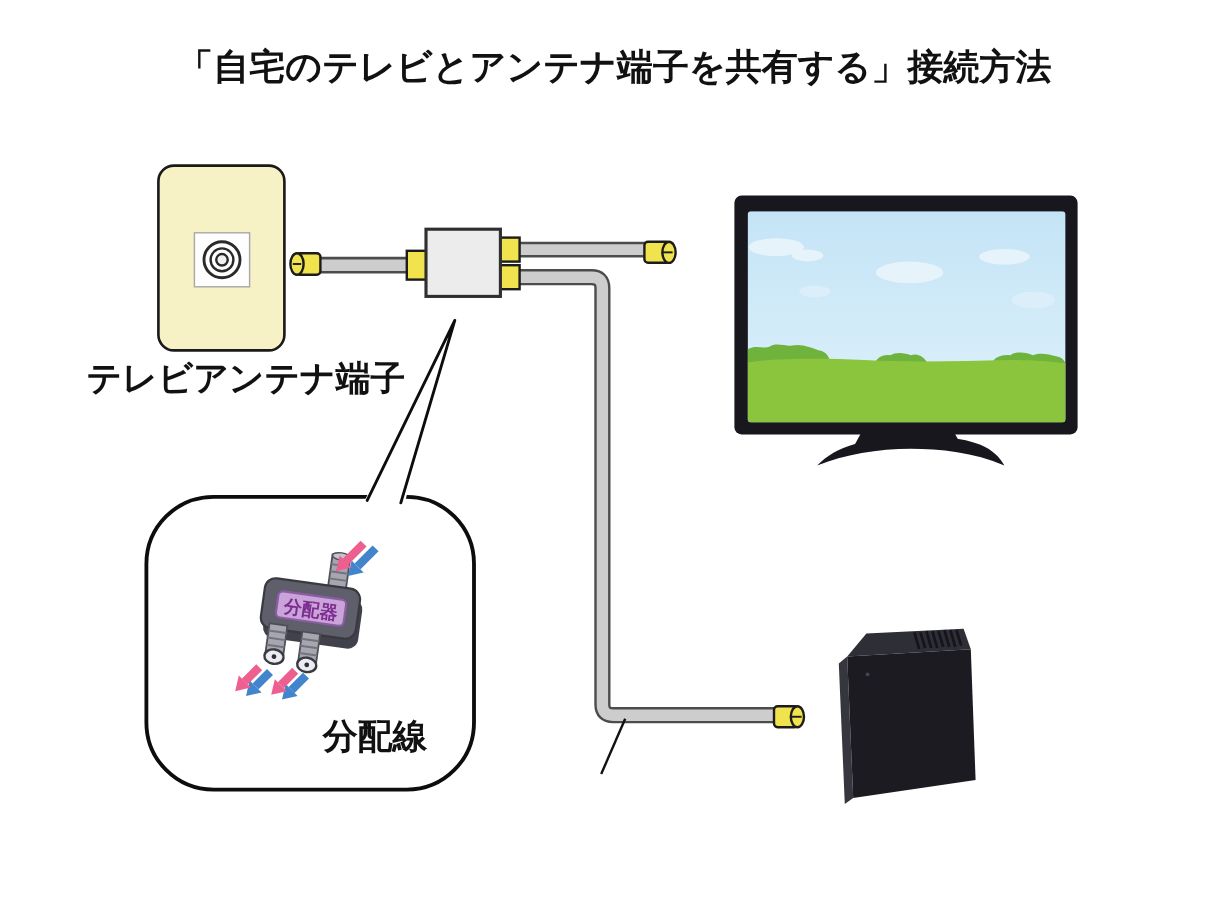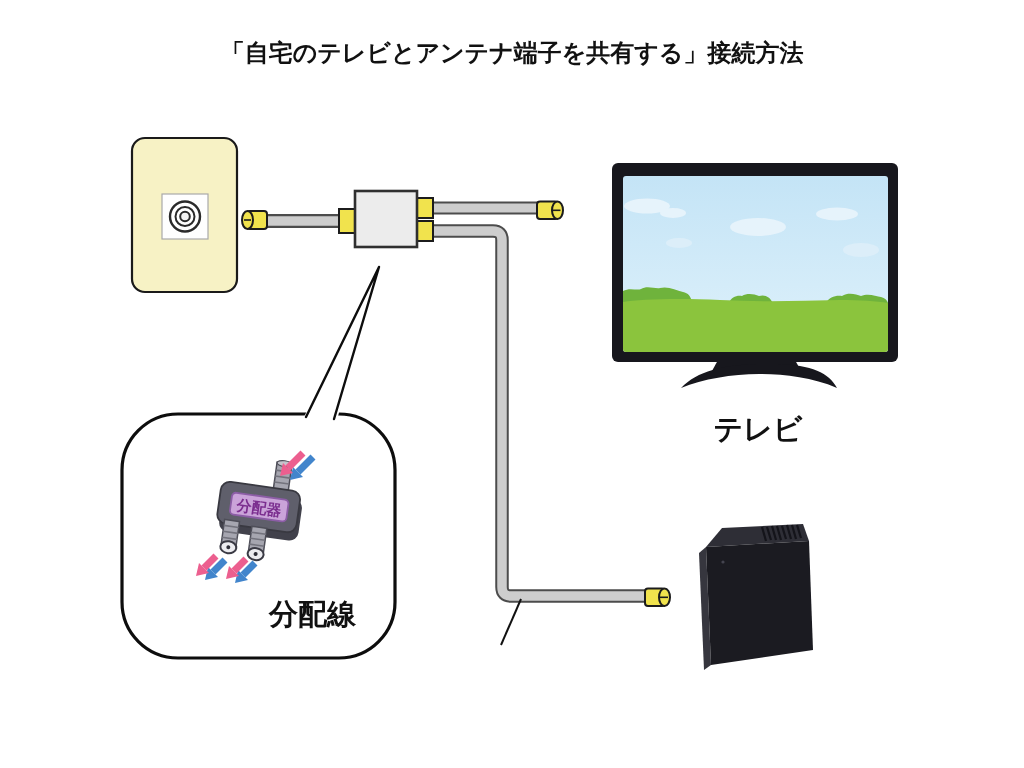--- a/index.html
+++ b/index.html
@@ -5,21 +5,21 @@
   html,body{margin:0;padding:0;background:#fff;}
   .canvas{
     position:relative;width:1024px;height:768px;background:#ffffff;
     font-family:"Liberation Sans","DejaVu Sans",sans-serif;overflow:hidden;
   }
   .art{position:absolute;left:0;top:0;width:1024px;height:768px;}
   .lbl{
     position:absolute;color:#111;font-weight:800;text-align:center;
     white-space:nowrap;line-height:1.1;
   }
-  .title{left:0;top:40px;width:1024px;font-size:24px;letter-spacing:0px;}
+  .title{left:0;top:40px;width:1024px;font-size:30px;letter-spacing:0px;}
   .lbl-antenna{left:72px;top:301px;width:250px;font-size:29px;}
   .lbl-tv{left:658px;top:414px;width:200px;font-size:29px;}
   .lbl-bubble{left:156px;top:599px;width:200px;font-size:29px;text-align:right;}
   .lbl-cable{left:357px;top:651px;width:300px;font-size:28px;}
   .lbl-airbox{left:657px;top:679px;width:200px;font-size:30px;letter-spacing:0.5px;}
 </style>
 </head>
 <body>
 
 <div class="canvas">
@@ -178,16 +178,16 @@
       </g>
       <polygon points="706,547 809,541 813,650 711,665" fill="#1b1b21"></polygon>
       <line x1="719" y1="578" x2="719" y2="636" stroke="url(#led)" stroke-width="3.2" stroke-linecap="round"></line>
       <circle cx="723" cy="562" r="1.6" fill="#44444f"></circle>
     </g>
 
     <path d="M521,599 L501,645" stroke="#111" stroke-width="2" fill="none"></path>
   </svg>
 
   <div class="lbl title">「自宅のテレビとアンテナ端子を共有する」接続方法</div>
-  <div class="lbl lbl-tv">テレビ</div>
+  <div class="lbl lbl-antenna">テレビアンテナ端子</div>
   <div class="lbl lbl-bubble">分配線</div>
 
 </div>
 
 </body></html>

